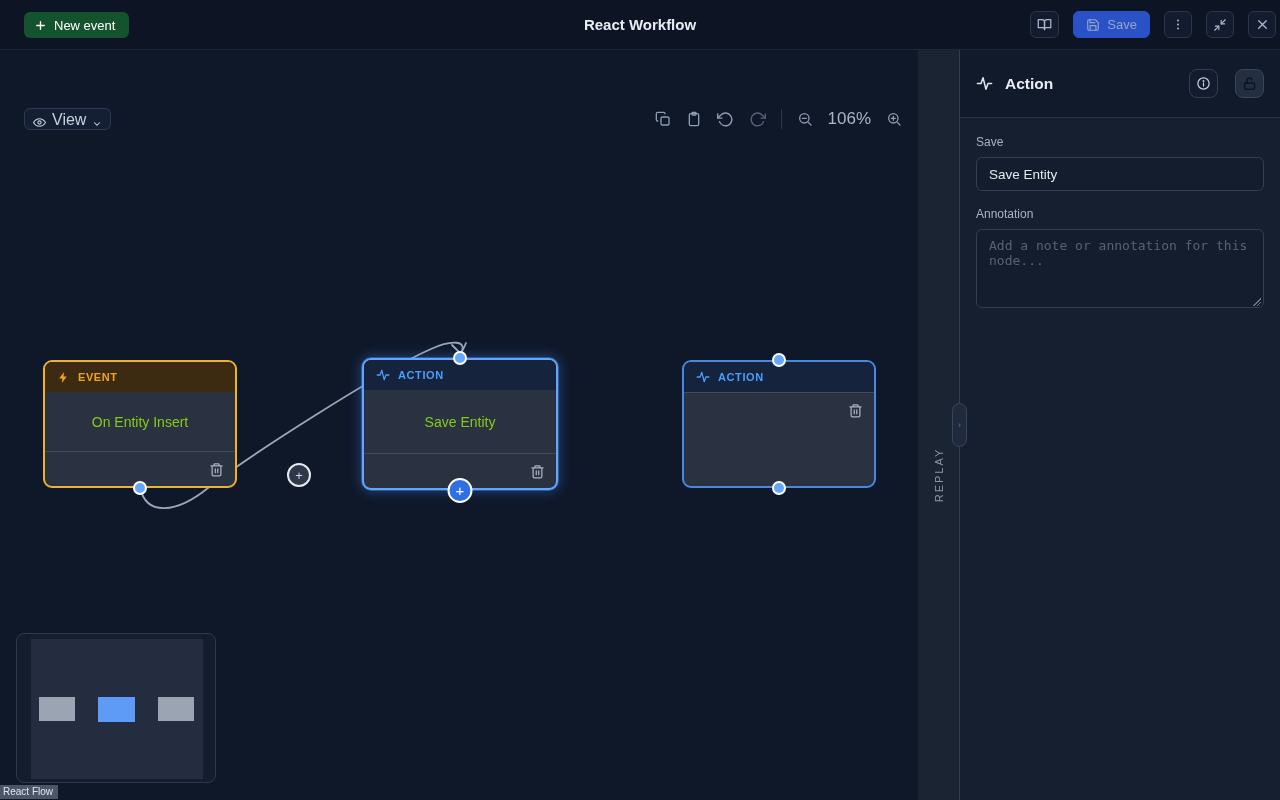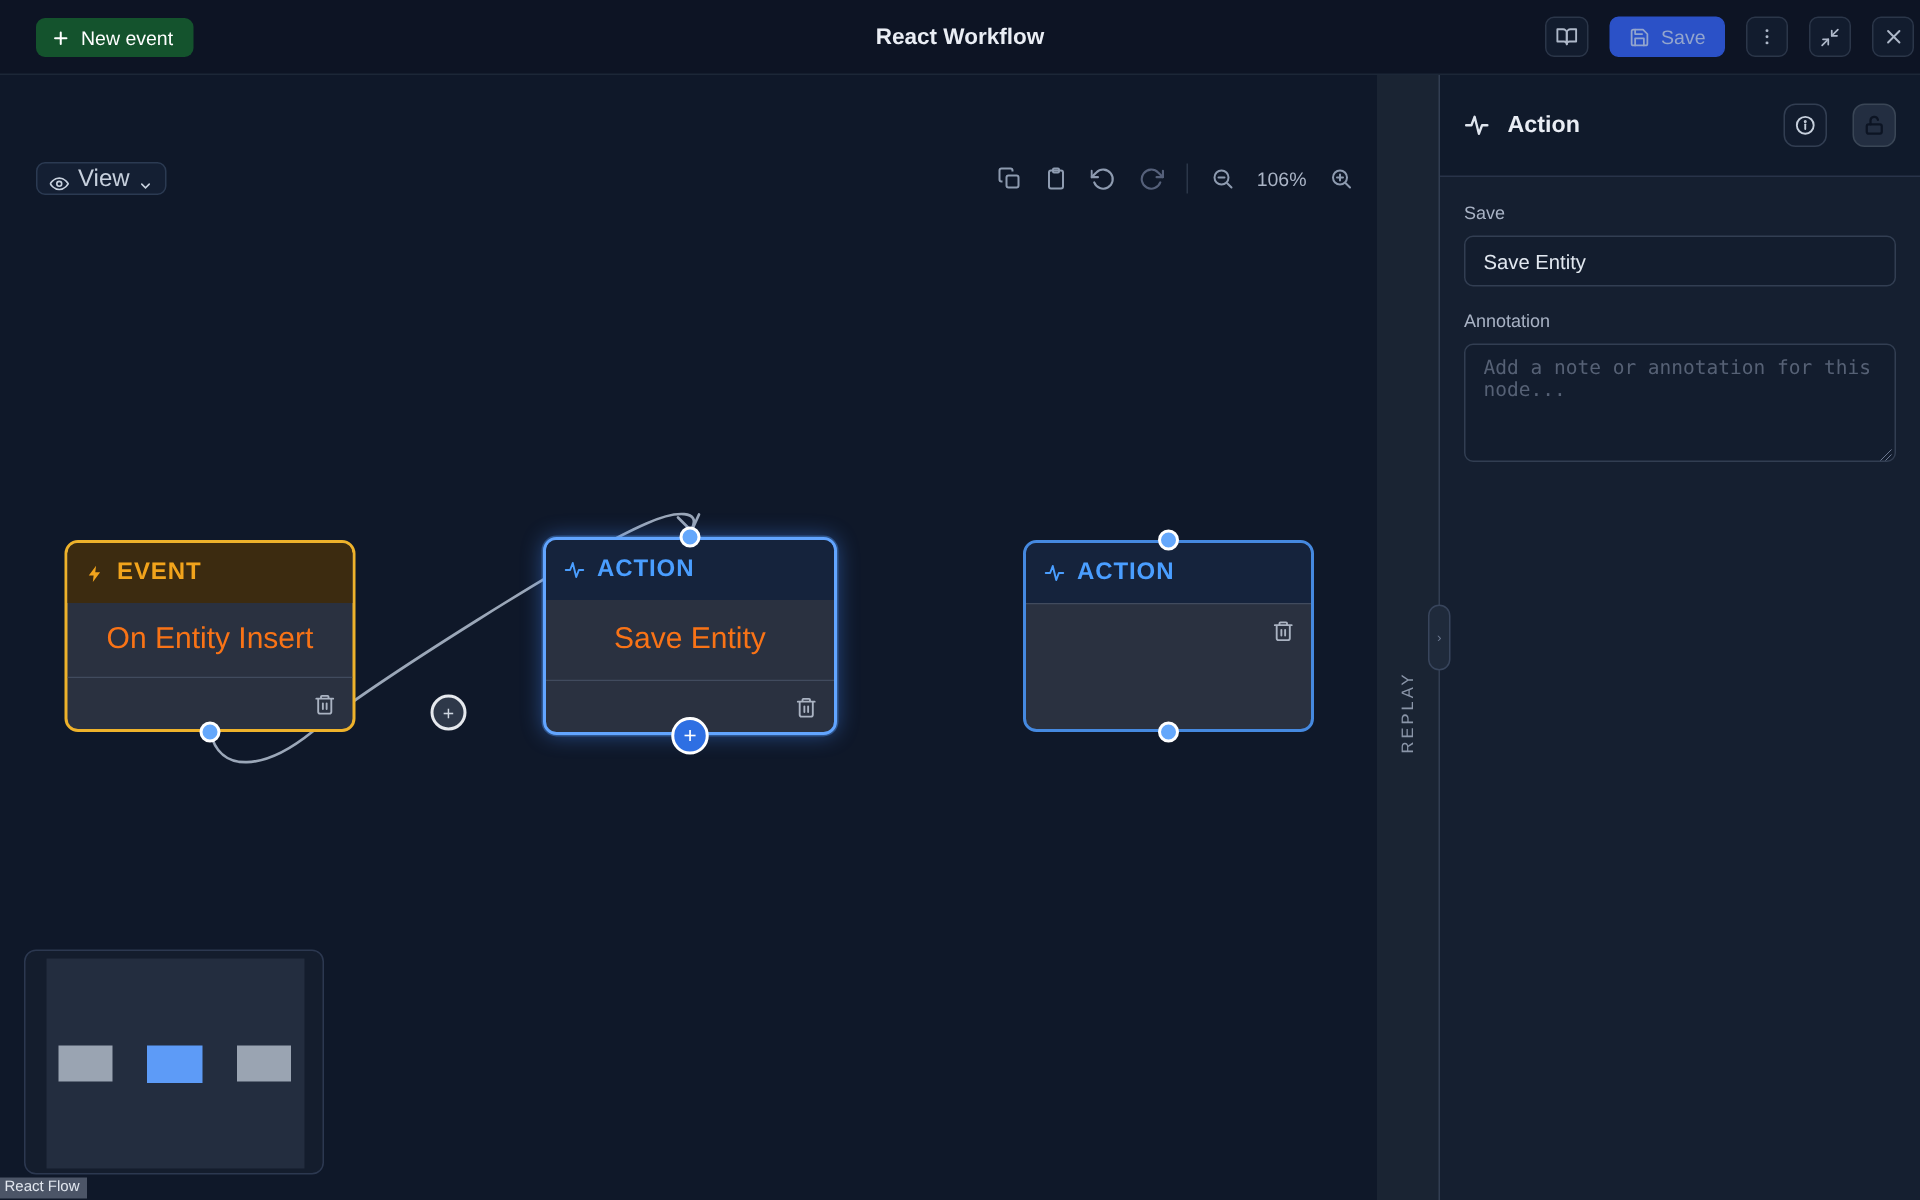--- a/index.html
+++ b/index.html
@@ -34,42 +34,42 @@
   .canvas { position:relative; width:918px; background:#0f1829; overflow:hidden; }
 
   .view-btn { position:absolute; left:24px; top:58px; height:22px; padding:0 8px;
               background:#141f33; border:1px solid #2b3a52; border-radius:6px;
               color:#c7d0dd; font-size:16px; display:flex; align-items:flex-end; gap:6px; cursor:pointer; }
   .canvas-toolbar { position:absolute; top:59px; right:16px; display:flex; align-items:center;
                     gap:15px; color:#8e9bb0; }
   .tool { cursor:pointer; display:flex; align-items:center; }
   .tool.dim { color:#55607a; }
   .tb-divider { width:1px; height:20px; background:#2b3649; }
-  .zoom-label { color:#aab4c6; font-size:13px; }
+  .zoom-label { color:#aab4c6; font-size:17px; }
 
   
   .edges { position:absolute; left:0; top:0; pointer-events:none; }
   .edge-plus { position:absolute; left:287px; top:413px; width:24px; height:24px;
                border-radius:50%; background:#2e3849; border:2px solid #e6e9ee;
                color:#cfd6e0; font-size:13px; display:flex; align-items:center;
                justify-content:center; cursor:pointer; }
 
   
   .node { position:absolute; width:194px; height:128px; border-radius:9px;
           background:#2a3140; display:flex; flex-direction:column; }
   .node-event  { left:43px;  top:360px; border:2px solid #eeb22b; }
   .node-save   { left:362px; top:358px; width:196px; height:132px; border:2px solid #62a5ff;
                  box-shadow:0 0 0 1px rgba(90,160,255,.35), 0 0 14px rgba(70,140,255,.45); }
   .node-email  { left:682px; top:360px; border:2px solid #4589e0; }
-  .node-header { height:40px; display:flex; align-items:center; gap:8px; padding:12px 12px;
-                 border-radius:7px 7px 0 0; font-size:16px; font-weight:bold; letter-spacing:.6px; }
+  .node-header { height:30px; display:flex; align-items:center; gap:8px; padding:12px 12px;
+                 border-radius:7px 7px 0 0; font-size:11px; font-weight:bold; letter-spacing:.6px; }
   .hdr-event  { background:#3c2b10; color:#f2a41c; }
   .hdr-action { background:#15233c; color:#4a9eff; }
   .node-body { flex:1; display:flex; align-items:center; justify-content:center;
-               color:#f97316; font-size:20px; }
+               color:#84cc16; font-size:14px; }
   .node-footer { height:35px; border-top:1px solid #414b5e; display:flex; align-items:center;
                  justify-content:flex-end; padding:0 11px; color:#aab3c2; border-radius:0 0 7px 7px; }
   .trash { cursor:pointer; display:flex; }
   .handle { position:absolute; left:50%; width:14px; height:14px; border-radius:50%;
             background:#64a7fb; border:2.5px solid #fff; transform:translateX(-50%); cursor:crosshair; }
   .handle.top { top:-9px; } .handle.bottom { bottom:-9px; }
   .handle-plus { position:absolute; left:50%; bottom:-15px; transform:translateX(-50%);
                  width:25px; height:25px; border-radius:50%; background:#2e6fe3;
                  border:2.5px solid #fff; color:#fff; font-size:15px; line-height:1;
                  display:flex; align-items:center; justify-content:center; cursor:crosshair; }

